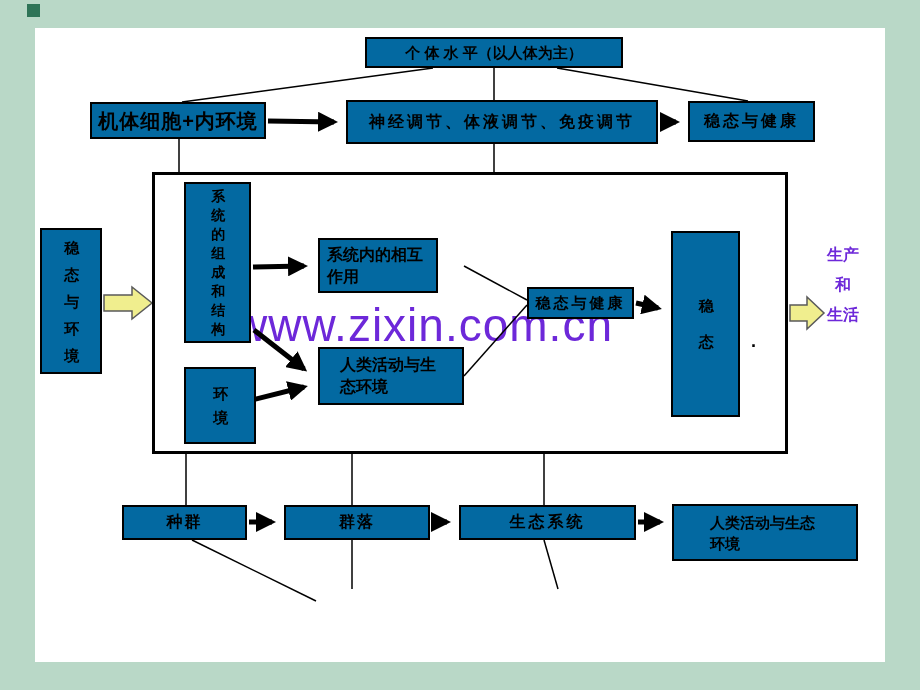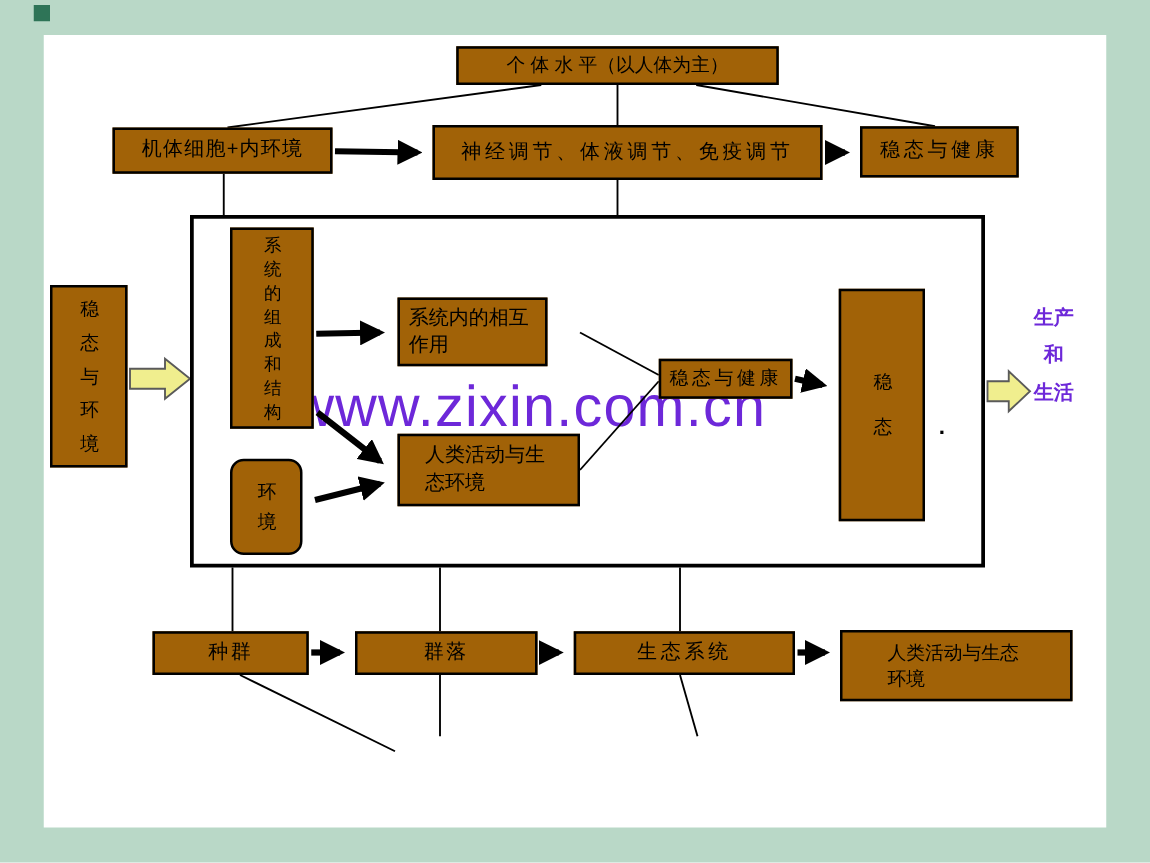--- a/index.html
+++ b/index.html
@@ -10,23 +10,23 @@
   }
   .slide { position:absolute; left:35px; top:28px; width:850px; height:634px; background:#ffffff; z-index:1; }
   .corner-mark { position:absolute; left:27px; top:4px; width:13px; height:13px; background:#2e7457; z-index:2; }
   .watermark {
     position:absolute; left:234px; top:298px; z-index:3;
     font-size:46px; color:#6d28d9; letter-spacing:1px; font-weight:400; white-space:nowrap;
   }
   .lines { position:absolute; left:0; top:0; z-index:4; pointer-events:none; }
   .frame { position:absolute; left:152px; top:172px; width:636px; height:282px; border:3px solid #000; background:transparent; z-index:4; box-sizing:border-box; }
   .box {
-    position:absolute; box-sizing:border-box; background:#a16207; border:2px solid #000;
+    position:absolute; box-sizing:border-box; background:#0369a1; border:2px solid #000;
     display:flex; align-items:center; justify-content:center;
-    font-weight:normal; color:#000; z-index:5; text-align:center;
+    font-weight:bold; color:#000; z-index:5; text-align:center;
   }
   .plain { position:absolute; z-index:5; font-weight:bold; color:#6d28d9; text-align:center; }
   .t { line-height:1.3; }
   .vchar { word-break:break-all; width:1.1em; text-align:right; margin:0 auto; }
   .pre { white-space:pre-line; }
   .leftwrap { text-align:left; }
   .stray { position:absolute; left:751px; top:331px; z-index:6; font-size:18px; font-weight:bold; color:#000; }
 </style>
 </head>
 <body>
@@ -75,21 +75,21 @@
     </g>
   </svg>
 
   <div class="frame"></div>
 
   <div class="box" style="left:365px;top:37px;width:258px;height:31px;">
     <span class="t" style="font-size:15px;">个 体 水 平（以人体为主）</span>
   </div>
 
   <div class="box" style="left:90px;top:102px;width:176px;height:37px;">
-    <span class="t" style="font-size:16px;letter-spacing:1px;">机体细胞+内环境</span>
+    <span class="t" style="font-size:20px;letter-spacing:1px;">机体细胞+内环境</span>
   </div>
 
   <div class="box" style="left:346px;top:100px;width:312px;height:44px;">
     <span class="t" style="font-size:16px;letter-spacing:3px;">神经调节、体液调节、免疫调节</span>
   </div>
 
   <div class="box" style="left:688px;top:101px;width:127px;height:41px;">
     <span class="t" style="font-size:16px;letter-spacing:3px;">稳态与健康</span>
   </div>
 
@@ -102,21 +102,21 @@
   </div>
 
   <div class="box" style="left:318px;top:238px;width:120px;height:55px;">
     <span class="leftwrap" style="font-size:16px;line-height:22px;width:102px;">系统内的相互作用</span>
   </div>
 
   <div class="box" style="left:318px;top:347px;width:146px;height:58px;">
     <span class="leftwrap" style="font-size:16px;line-height:22px;width:102px;">人类活动与生态环境</span>
   </div>
 
-  <div class="box" style="left:184px;top:367px;width:58px;height:77px;border-radius:11px;">
+  <div class="box" style="left:184px;top:367px;width:72px;height:77px;">
     <span class="vchar" style="font-size:15px;line-height:24px;">环境</span>
   </div>
 
   <div class="box" style="left:527px;top:287px;width:107px;height:32px;">
     <span class="t" style="font-size:15px;letter-spacing:3px;">稳态与健康</span>
   </div>
 
   <div class="box" style="left:671px;top:231px;width:69px;height:186px;">
     <span class="vchar" style="font-size:15px;line-height:36px;">稳态</span>
   </div>

